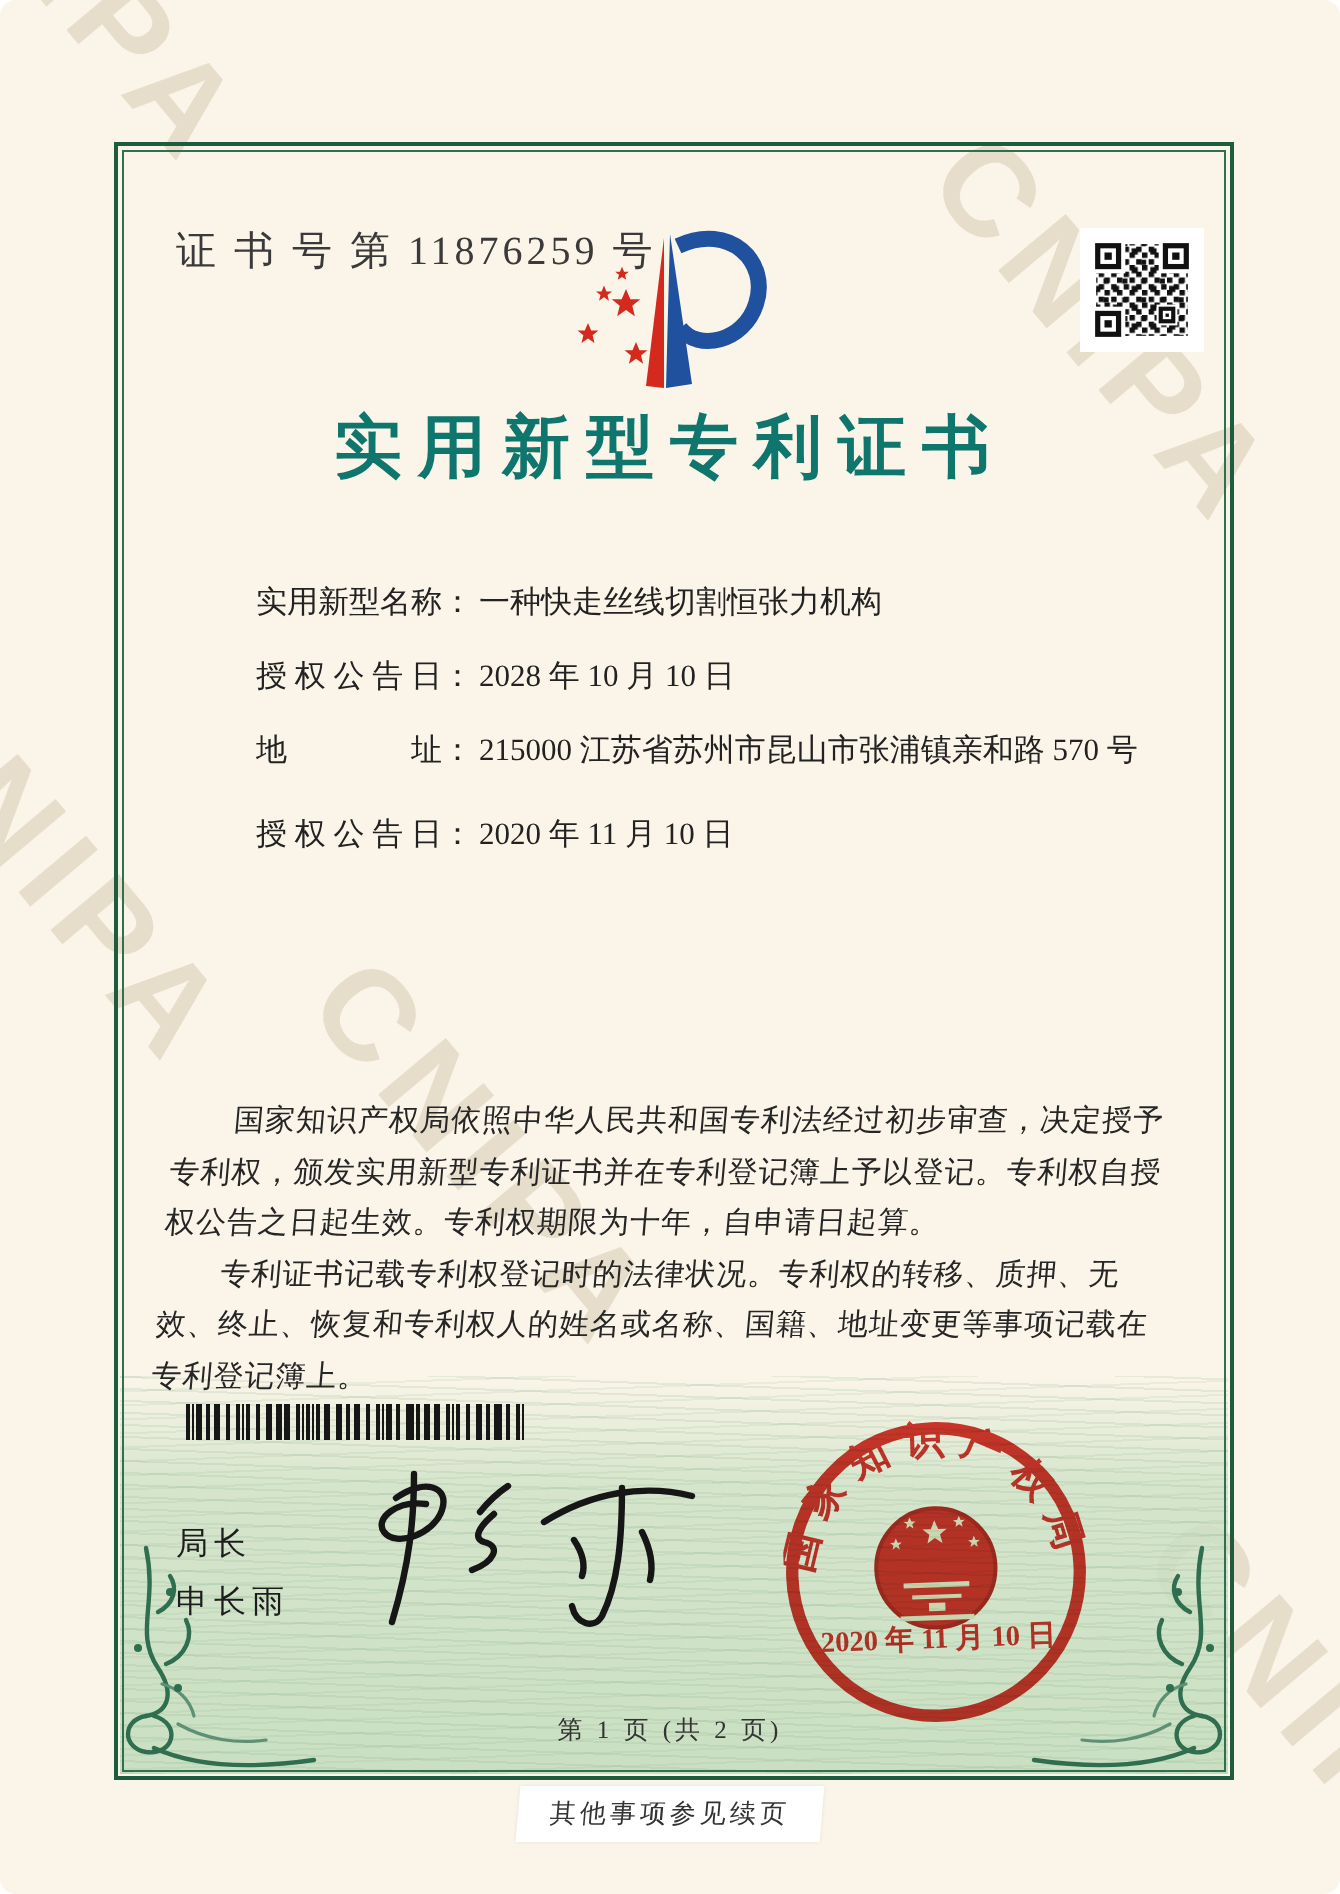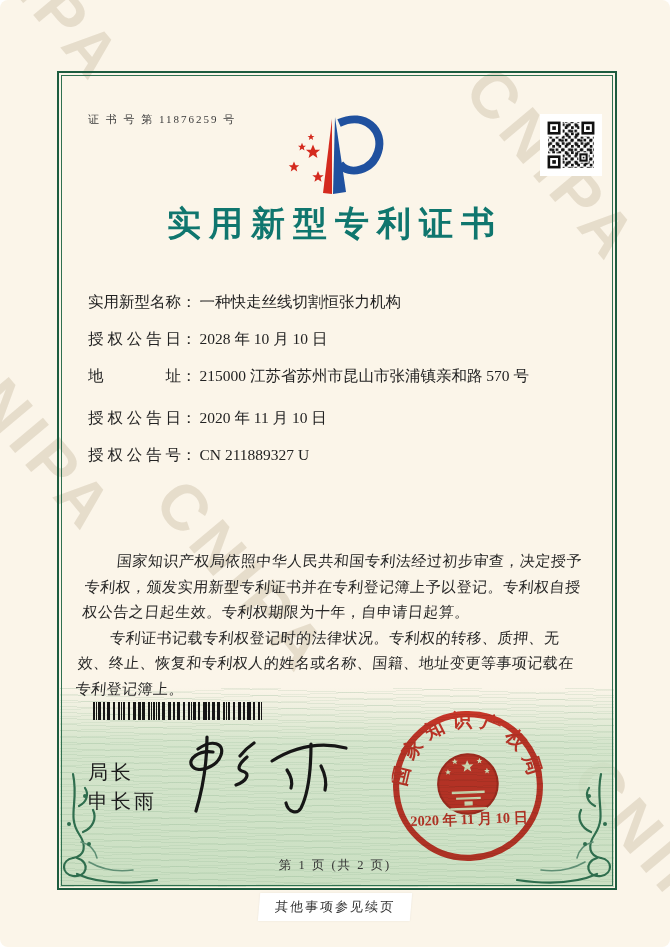--- a/index.html
+++ b/index.html
@@ -17,46 +17,46 @@
   
   .band{position:absolute;left:60px;top:688px;width:554px;height:199px;
     background:
       repeating-linear-gradient(2deg, rgba(125,168,130,.16) 0 1px, rgba(0,0,0,0) 1px 6px),
       repeating-linear-gradient(-2deg, rgba(125,168,130,.12) 0 1px, rgba(0,0,0,0) 1px 7px),
       linear-gradient(to bottom, rgba(210,229,203,0) 0, rgba(204,225,197,.8) 55px, rgba(197,221,190,.9) 100%);}
   
   .frame{position:absolute;left:57px;top:71px;width:556px;height:815px;border:2px solid #1d5c3f;}
   .frame-inner{position:absolute;inset:2px;border:1px solid #2f7050;}
   
-  .certno{position:absolute;left:88px;top:112px;font-size:11px;letter-spacing:2px;color:#3a3a3a;}
+  .certno{position:absolute;left:88px;top:112px;font-size:20px;letter-spacing:2px;color:#3a3a3a;}
   .title{position:absolute;left:0;top:201px;width:100%;text-align:center;
          font-size:34px;font-weight:bold;letter-spacing:8px;color:#0f766e;}
   
   .fields{position:absolute;left:88px;top:283px;width:510px;font-size:15.5px;color:#222;}
-  .frow{height:37px;line-height:37px;white-space:nowrap;}
+  .frow{height:37px;line-height:37px;white-space:nowrap;margin-left:40px;}
   .flabel{display:inline-block;width:93px;text-align:justify;text-align-last:justify;
           -moz-text-align-last:justify;vertical-align:top;}
   .fcolon{display:inline-block;}
   .fvalue{display:inline-block;margin-left:3px;}
-  .grant{margin-top:5px;display:flex;flex-direction:column;}
+  .grant{margin-top:5px;display:flex;}
   .gcol1{width:244px;white-space:nowrap;}
   .gcol2{white-space:nowrap;}
   
   .paras{position:absolute;left:88px;top:549px;width:500px;font-size:15px;line-height:25.5px;
          color:#262626;transform:skewX(-5deg);transform-origin:0 0;}
   .paras p{margin:0;text-indent:2em;letter-spacing:0.5px;}
   
   .barcode{position:absolute;left:93px;top:702px;width:170px;height:18px;
     background:
       repeating-linear-gradient(90deg,#161616 0 2px,rgba(0,0,0,0) 2px 5px),
       repeating-linear-gradient(90deg,#161616 0 1px,rgba(0,0,0,0) 1px 7px),
       repeating-linear-gradient(90deg,rgba(0,0,0,0) 0 3px,#161616 3px 4px,rgba(0,0,0,0) 4px 11px);}
   
   .signer{position:absolute;left:88px;top:758px;font-family:"Liberation Sans","DejaVu Sans",sans-serif;
-          font-size:20px;letter-spacing:3px;color:#1d1d1d;line-height:29px;}
+          font-size:16px;letter-spacing:3px;color:#1d1d1d;line-height:29px;}
   .sig{position:absolute;left:168px;top:733px;}
   
   .seal{position:absolute;left:392px;top:710px;width:152px;height:152px;
         transform:rotate(-2deg);mix-blend-mode:multiply;opacity:.93;}
   
   .flourish{position:absolute;width:100px;height:115px;}
   .fl-left{left:59px;top:772px;}
   .fl-right{left:515px;top:772px;transform:scaleX(-1);}
   
   .pagenum{position:absolute;left:0;top:857px;width:100%;text-align:center;
@@ -150,21 +150,20 @@
       <span class="flabel">实用新型名称</span><span class="fcolon">：</span><span class="fvalue">一种快走丝线切割恒张力机构</span>
     </div>
     <div class="frow">
       <span class="flabel">授权公告日</span><span class="fcolon">：</span><span class="fvalue">2028 年 10 月 10 日</span>
     </div>
     <div class="frow">
       <span class="flabel">地址</span><span class="fcolon">：</span><span class="fvalue">215000 江苏省苏州市昆山市张浦镇亲和路 570 号</span>
     </div>
     <div class="frow grant">
       <span class="gcol1"><span class="flabel">授权公告日</span><span class="fcolon">：</span><span class="fvalue">2020 年 11 月 10 日</span></span>
-      <span class="gcol2"><span class="flabel">授权公告号</span><span class="fcolon">：</span><span class="fvalue">CN 211889327 U</span></span>
     </div>
   </div>
 
   <div class="paras">
     <p>国家知识产权局依照中华人民共和国专利法经过初步审查，决定授予专利权，颁发实用新型专利证书并在专利登记簿上予以登记。专利权自授权公告之日起生效。专利权期限为十年，自申请日起算。</p>
     <p>专利证书记载专利权登记时的法律状况。专利权的转移、质押、无效、终止、恢复和专利权人的姓名或名称、国籍、地址变更等事项记载在专利登记簿上。</p>
   </div>
 
   <div class="barcode"></div>
 

